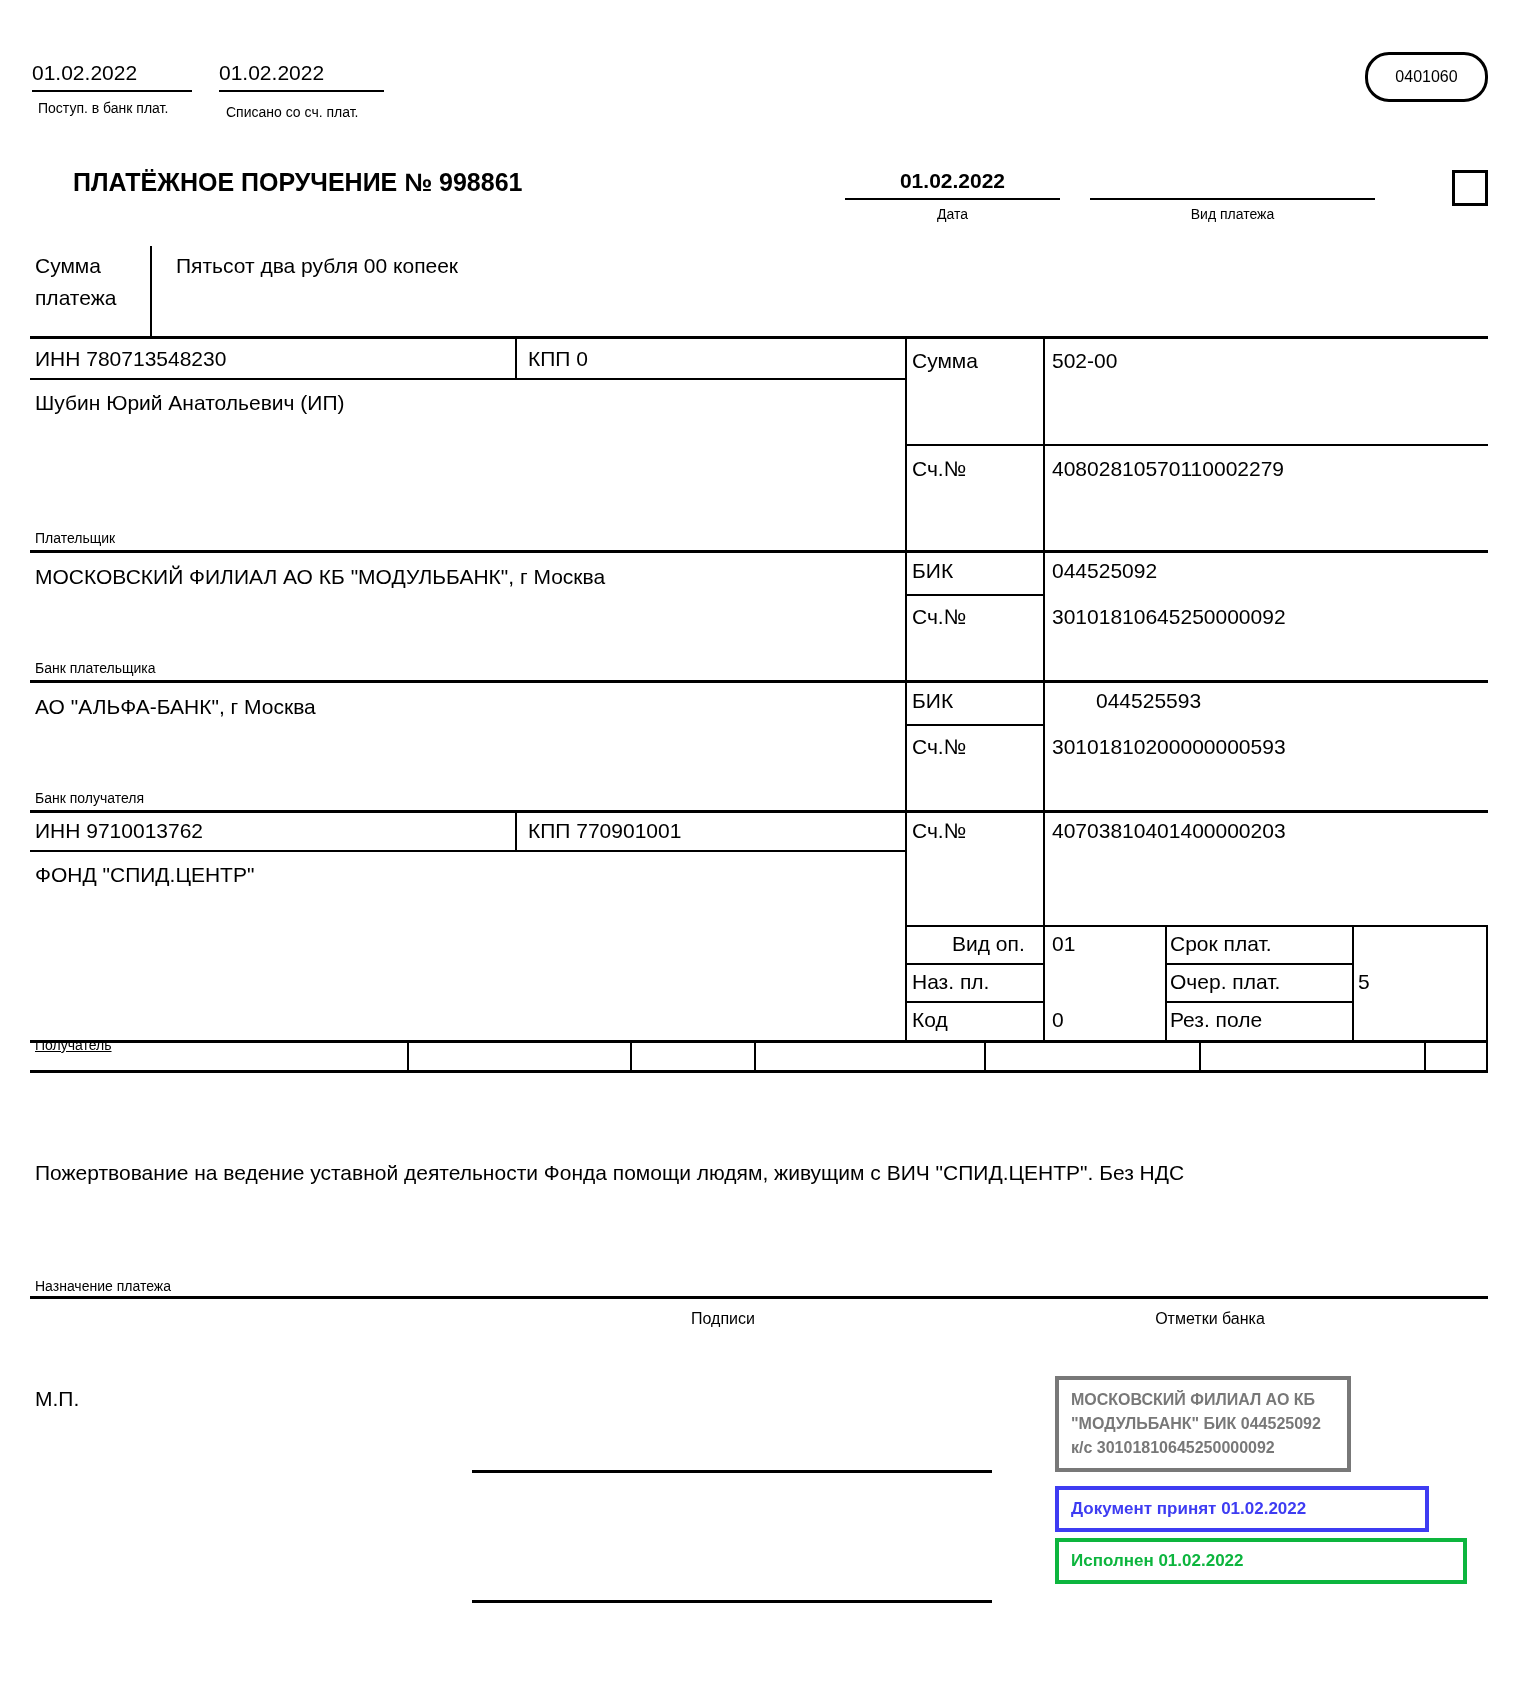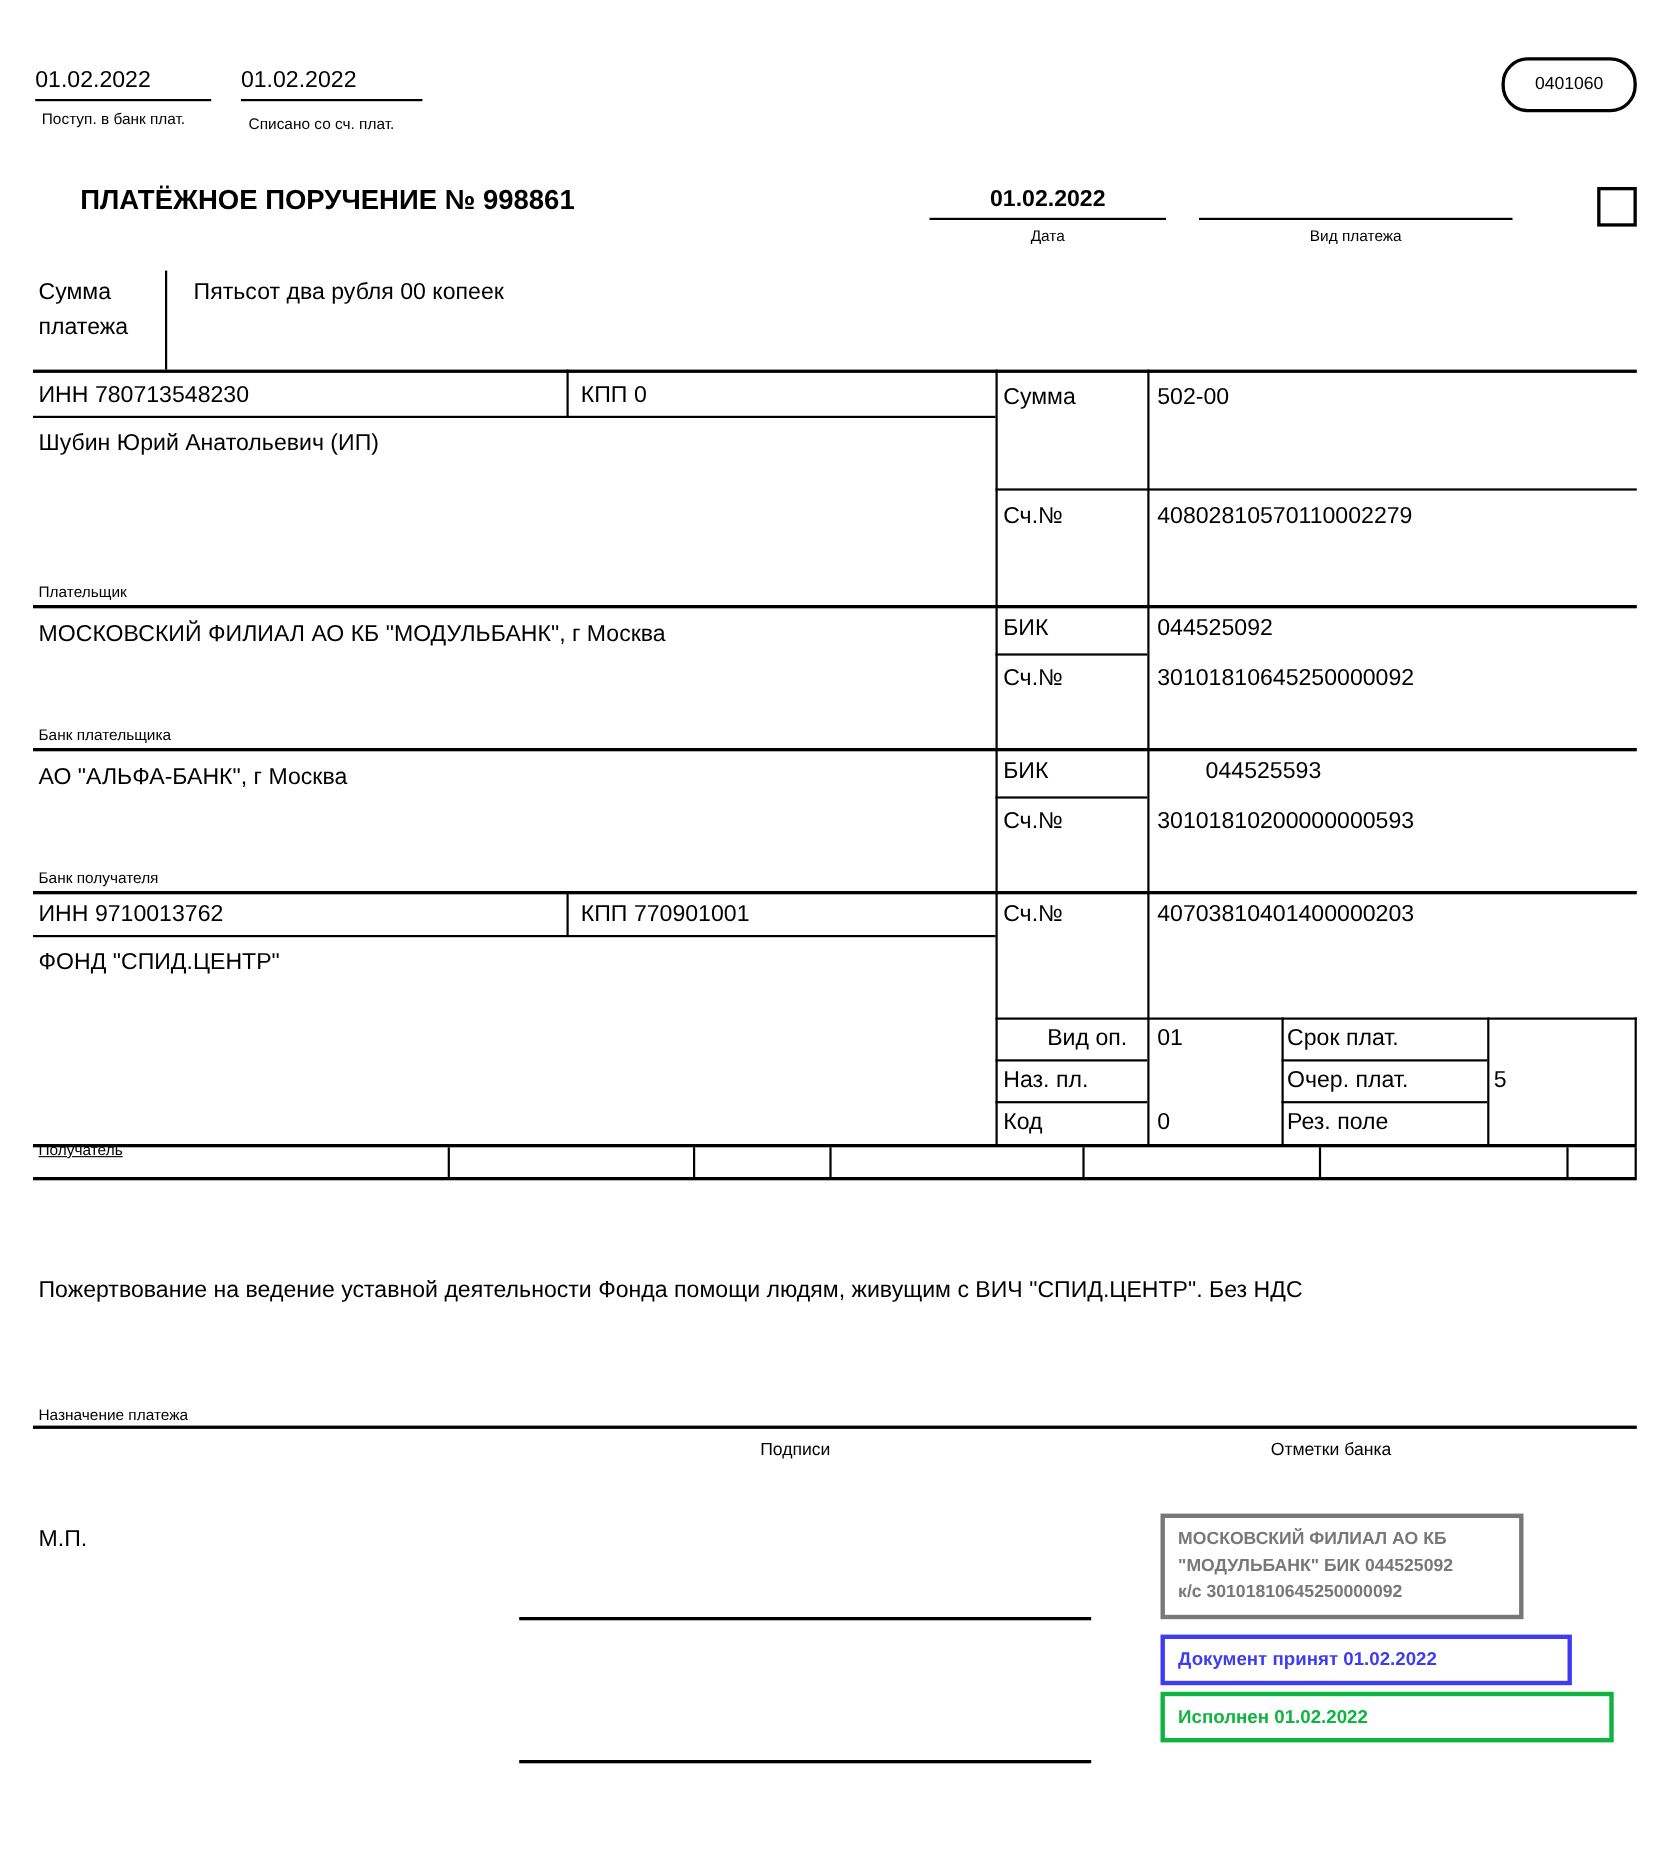--- a/index.html
+++ b/index.html
@@ -130,21 +130,21 @@
   <div class="t" style="left:1170px;top:1007px;">Рез. поле</div>
 
   <div class="t" style="left:35px;top:1160px;">Пожертвование на ведение уставной деятельности Фонда помощи людям, живущим с ВИЧ "СПИД.ЦЕНТР". Без НДС</div>
   <div class="small" style="left:35px;top:1278px;">Назначение платежа</div>
   <div class="hline" style="left:30px;top:1296px;width:1458px;height:3px;"></div>
 
   <div class="t center" style="left:623px;top:1306px;width:200px;font-size:16px;">Подписи</div>
   <div class="t center" style="left:1085px;top:1306px;width:250px;font-size:16px;">Отметки банка</div>
   <div class="t" style="left:35px;top:1386px;">М.П.</div>
 
-  <div class="stamp stamp-gray" style="left:1055px;top:1376px;width:330px;">
+  <div class="stamp stamp-gray" style="left:1055px;top:1376px;width:296px;">
     <div>МОСКОВСКИЙ ФИЛИАЛ АО КБ</div>
     <div>"МОДУЛЬБАНК" БИК 044525092</div>
     <div>к/с 30101810645250000092</div>
   </div>
 
   <div class="hline" style="left:472px;top:1470px;width:520px;height:3px;"></div>
 
   <div class="stamp stamp-blue" style="left:1055px;top:1486px;width:374px;">
     <div>Документ принят 01.02.2022</div>
   </div>

